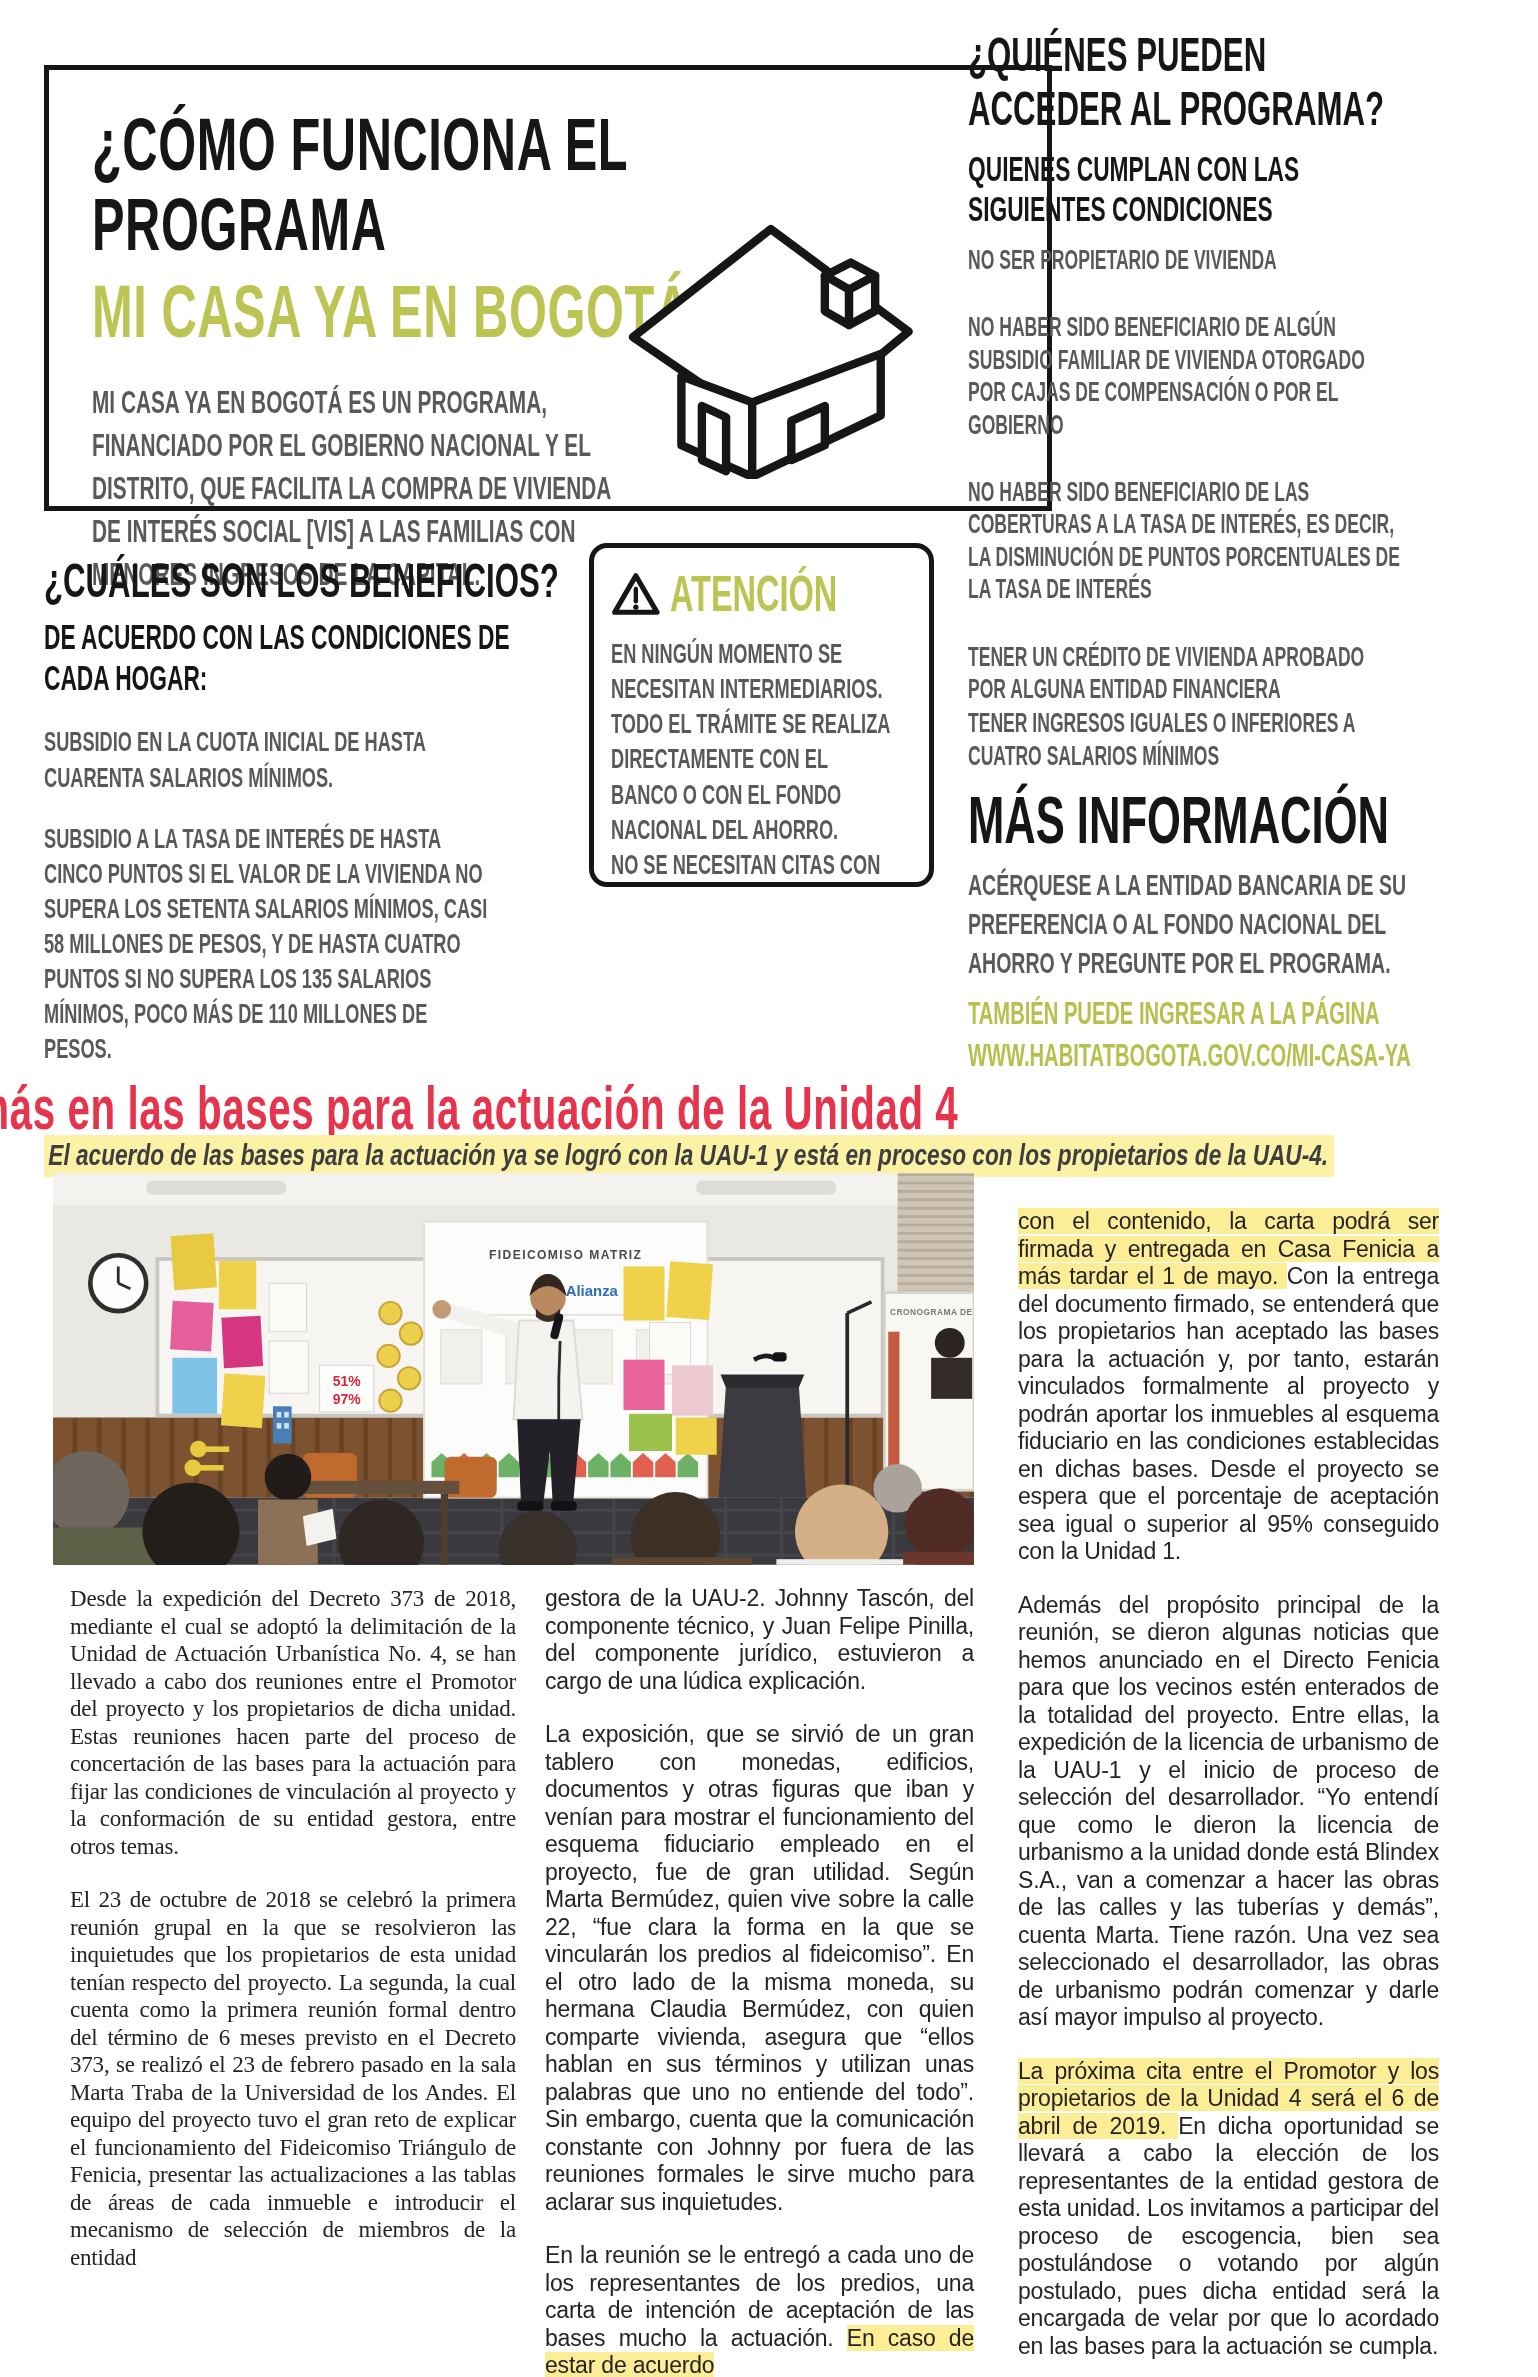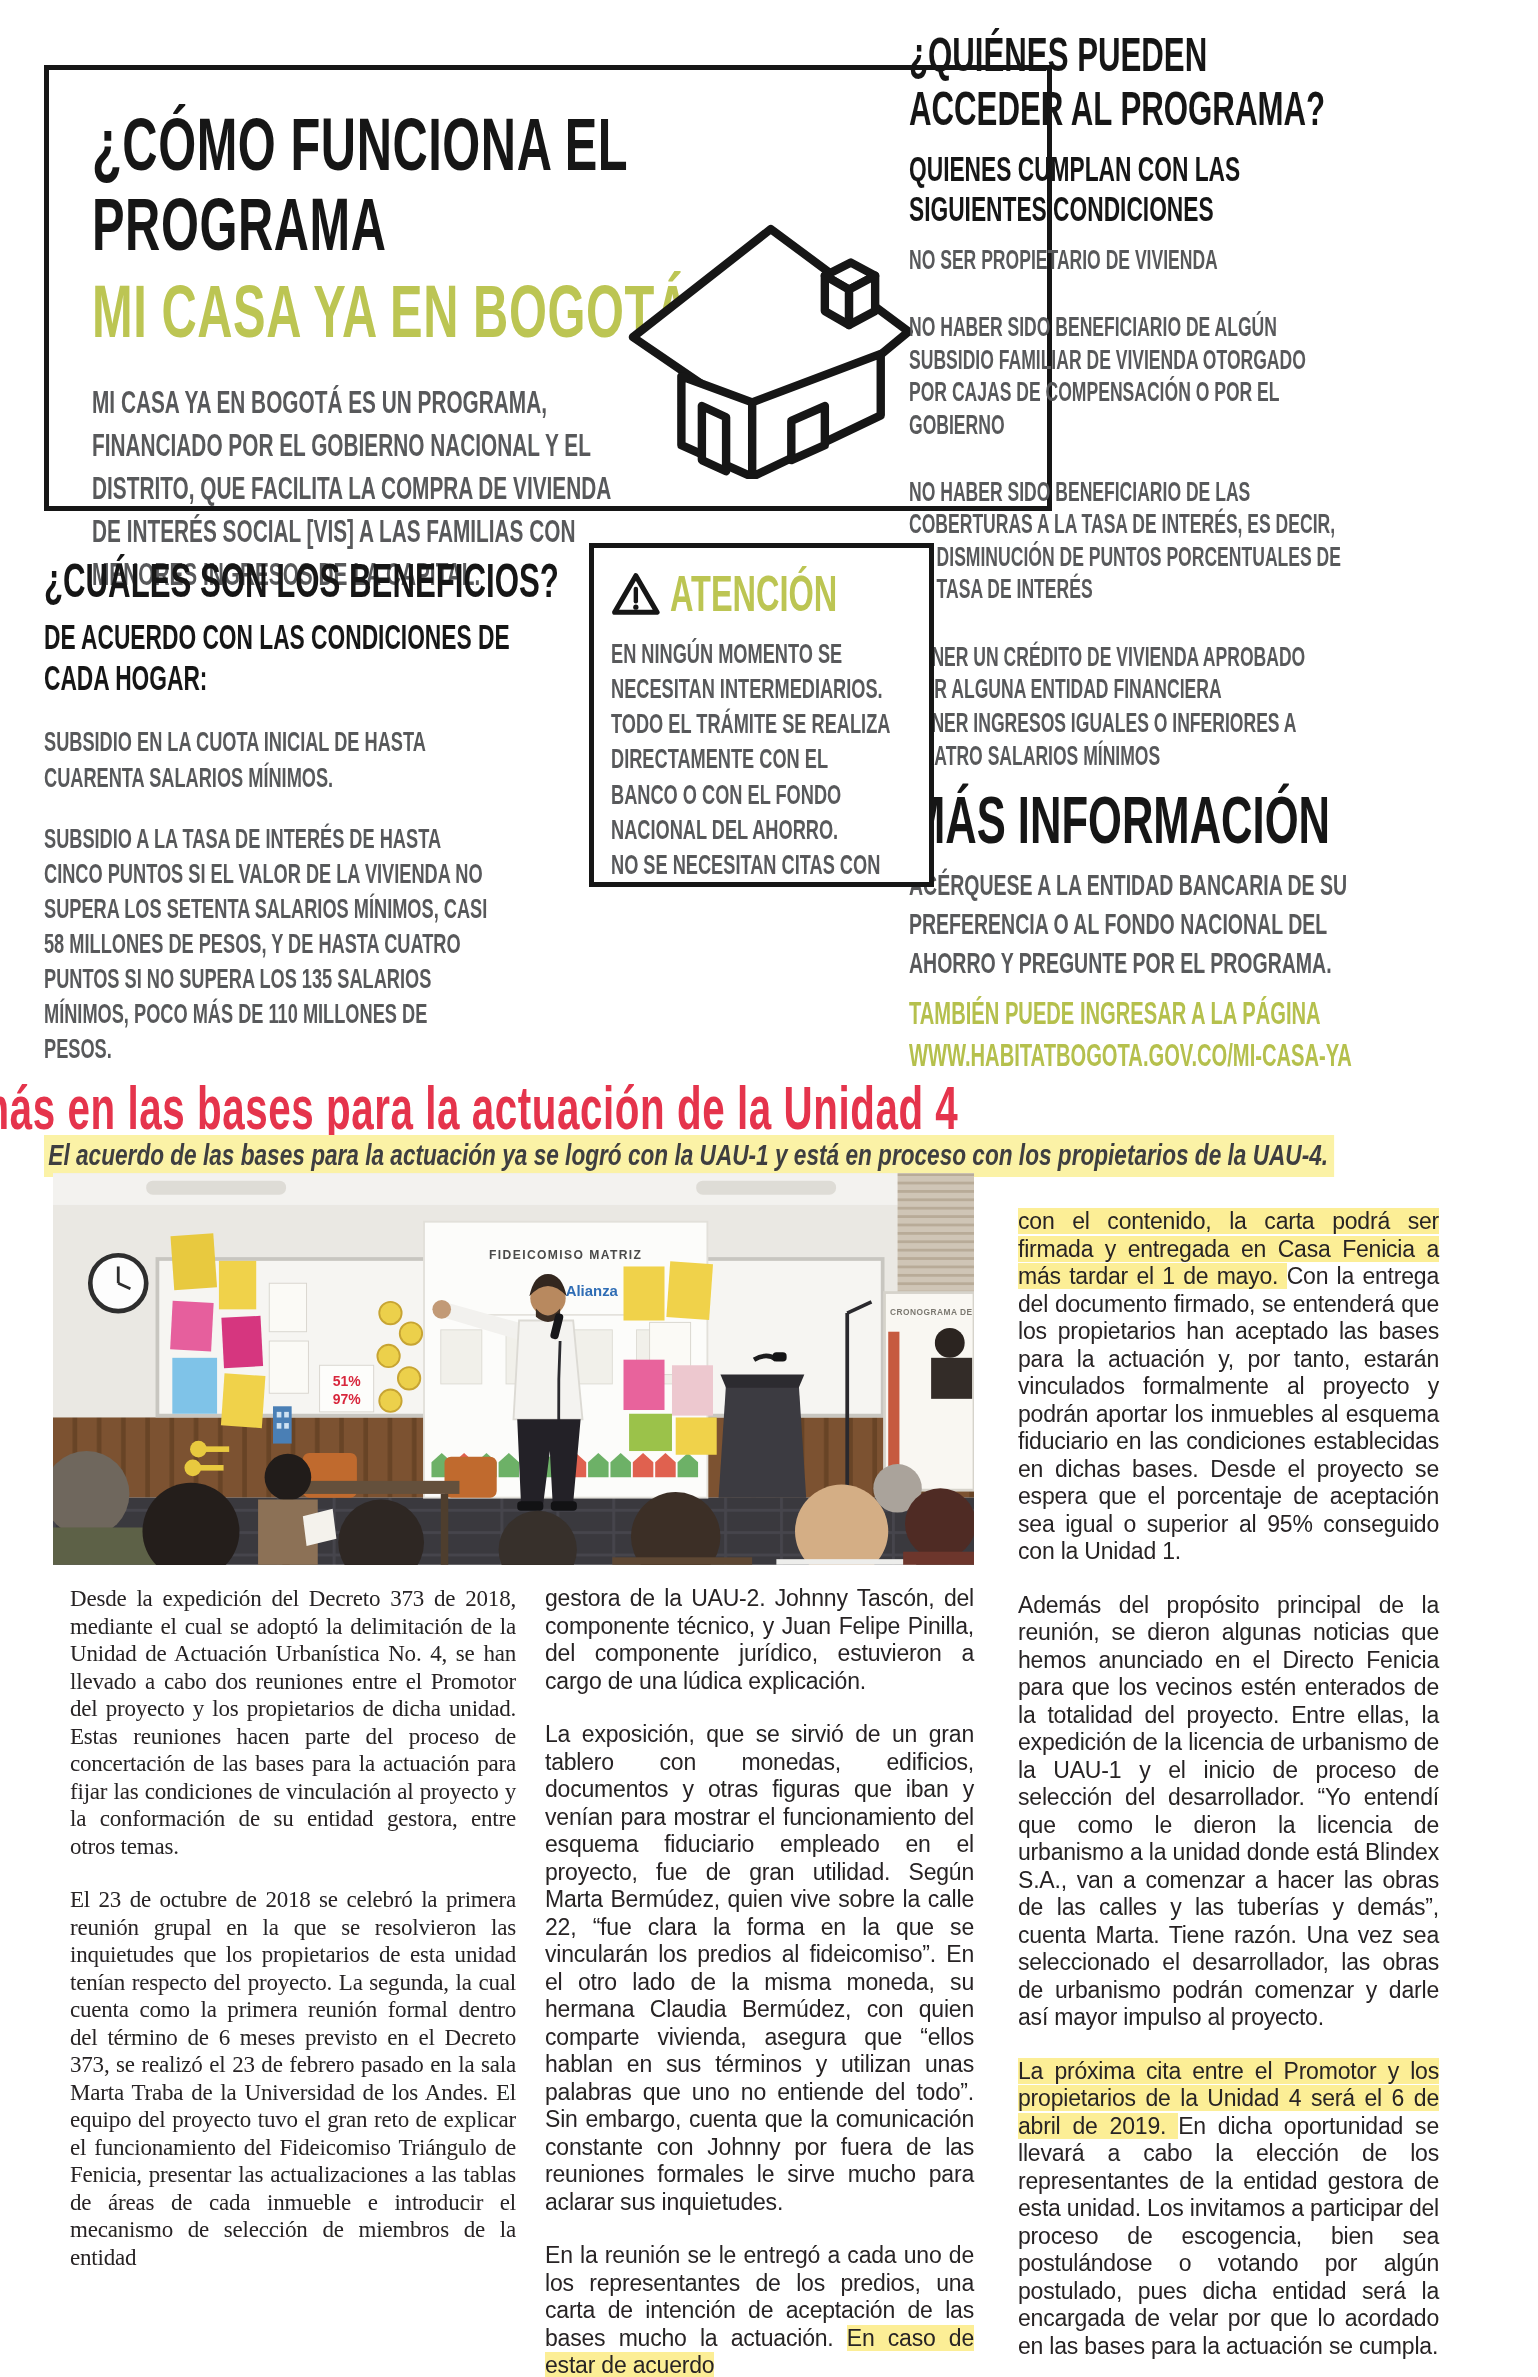--- a/index.html
+++ b/index.html
@@ -44,21 +44,21 @@
       <polygon points="158,248 158,328 296,262 296,196"></polygon>
       <polygon points="236,112 264,98 290,112 262,127"></polygon>
       <polygon points="236,112 236,150 262,165 262,127"></polygon>
       <polygon points="262,127 262,165 290,150 290,112"></polygon>
       <polygon points="104,252 104,310 130,322 130,264"></polygon>
       <polygon points="200,268 200,310 236,294 236,252"></polygon>
     </g>
   </svg>
 </div>
 
-<div class="abs" style="left:909px;top:28px;width:537px;">
+<div class="abs" style="left:968px;top:28px;width:537px;">
   <div class="cnd t-black" style="font-size:48px;line-height:1.12;width:660px;">¿QUIÉNES PUEDEN ACCEDER AL PROGRAMA?</div>
   <div class="cnd t-black" style="font-size:35px;line-height:1.15;width:718px;margin-top:13px;">QUIENES CUMPLAN CON LAS SIGUIENTES CONDICIONES</div>
 
   <div class="cnd t-gray" style="font-size:27px;line-height:1.2;width:674px;margin-top:15px;">NO SER PROPIETARIO DE VIVIENDA</div>
   <div class="cnd t-gray" style="font-size:27px;line-height:1.2;width:674px;margin-top:35px;">NO HABER SIDO BENEFICIARIO DE ALGÚN SUBSIDIO FAMILIAR DE VIVIENDA OTORGADO POR CAJAS DE COMPENSACIÓN O POR EL GOBIERNO</div>
   <div class="cnd t-gray" style="font-size:27px;line-height:1.2;width:674px;margin-top:35px;">NO HABER SIDO BENEFICIARIO DE LAS COBERTURAS A LA TASA DE INTERÉS, ES DECIR, LA DISMINUCIÓN DE PUNTOS PORCENTUALES DE LA TASA DE INTERÉS</div>
   <div class="cnd t-gray" style="font-size:27px;line-height:1.2;width:674px;margin-top:35px;">TENER UN CRÉDITO DE VIVIENDA APROBADO POR ALGUNA ENTIDAD FINANCIERA</div>
   <div class="cnd t-gray" style="font-size:27px;line-height:1.2;width:674px;margin-top:1.9px;">TENER INGRESOS IGUALES O INFERIORES A CUATRO SALARIOS MÍNIMOS</div>
 
   <div class="cnd t-black" style="font-size:67px;line-height:1.05;width:839px;margin-top:13px;">MÁS INFORMACIÓN</div>
@@ -69,21 +69,21 @@
   </div>
 </div>
 
 <div class="abs" style="left:44px;top:556px;width:541px;">
   <div class="cnd t-black" style="font-size:48px;line-height:1.05;width:839px;">¿CUÁLES SON LOS BENEFICIOS?</div>
   <div class="cnd t-black" style="font-size:35px;line-height:1.18;width:746px;margin-top:9.3px;">DE ACUERDO CON LAS CONDICIONES DE CADA HOGAR:</div>
   <div class="cnd t-gray" style="font-size:28px;line-height:1.27;width:688px;margin-top:26px;">SUBSIDIO EN LA CUOTA INICIAL DE HASTA CUARENTA SALARIOS MÍNIMOS.</div>
   <div class="cnd t-gray" style="font-size:28px;line-height:1.25;width:688px;margin-top:26px;">SUBSIDIO A LA TASA DE INTERÉS DE HASTA CINCO PUNTOS SI EL VALOR DE LA VIVIENDA NO SUPERA LOS SETENTA SALARIOS MÍNIMOS, CASI 58 MILLONES DE PESOS, Y DE HASTA CUATRO PUNTOS SI NO SUPERA LOS 135 SALARIOS MÍNIMOS, POCO MÁS DE 110 MILLONES DE PESOS.</div>
 </div>
 
-<div class="abs box" style="left:589px;top:543px;width:345px;height:344px;padding:13px 17px;overflow:hidden;">
+<div class="abs box" style="left:589px;top:543px;width:345px;height:344px;padding:13px 17px;overflow:hidden;border-radius:18px;">
   <div style="display:flex;align-items:center;gap:9.3px;margin-top:3.7px;">
     <svg width="60" height="54" viewBox="0 0 68 62">
       <path d="M34 6 L63 56 H5 Z" fill="none" stroke="#161616" stroke-width="7" stroke-linejoin="round"></path>
       <line x1="34" y1="24" x2="34" y2="41" stroke="#161616" stroke-width="6" stroke-linecap="round"></line>
       <circle cx="34" cy="49" r="3.6" fill="#161616"></circle>
     </svg>
     <div class="cnd t-olive" style="font-size:50px;width:242px;">ATENCIÓN</div>
   </div>
   <div class="cnd t-gray" style="font-size:28px;line-height:1.26;width:442px;margin-top:13px;">EN NINGÚN MOMENTO SE NECESITAN INTERMEDIARIOS. TODO EL TRÁMITE SE REALIZA DIRECTAMENTE CON EL BANCO O CON EL FONDO NACIONAL DEL AHORRO.</div>
   <div class="cnd t-gray" style="font-size:28px;line-height:1.26;width:442px;">NO SE NECESITAN CITAS CON ENTIDADES DEL GOBIERNO, POR LO QUE NO HAY QUE ESTAR INSCRITO EN NINGÚN LUGAR.</div>

